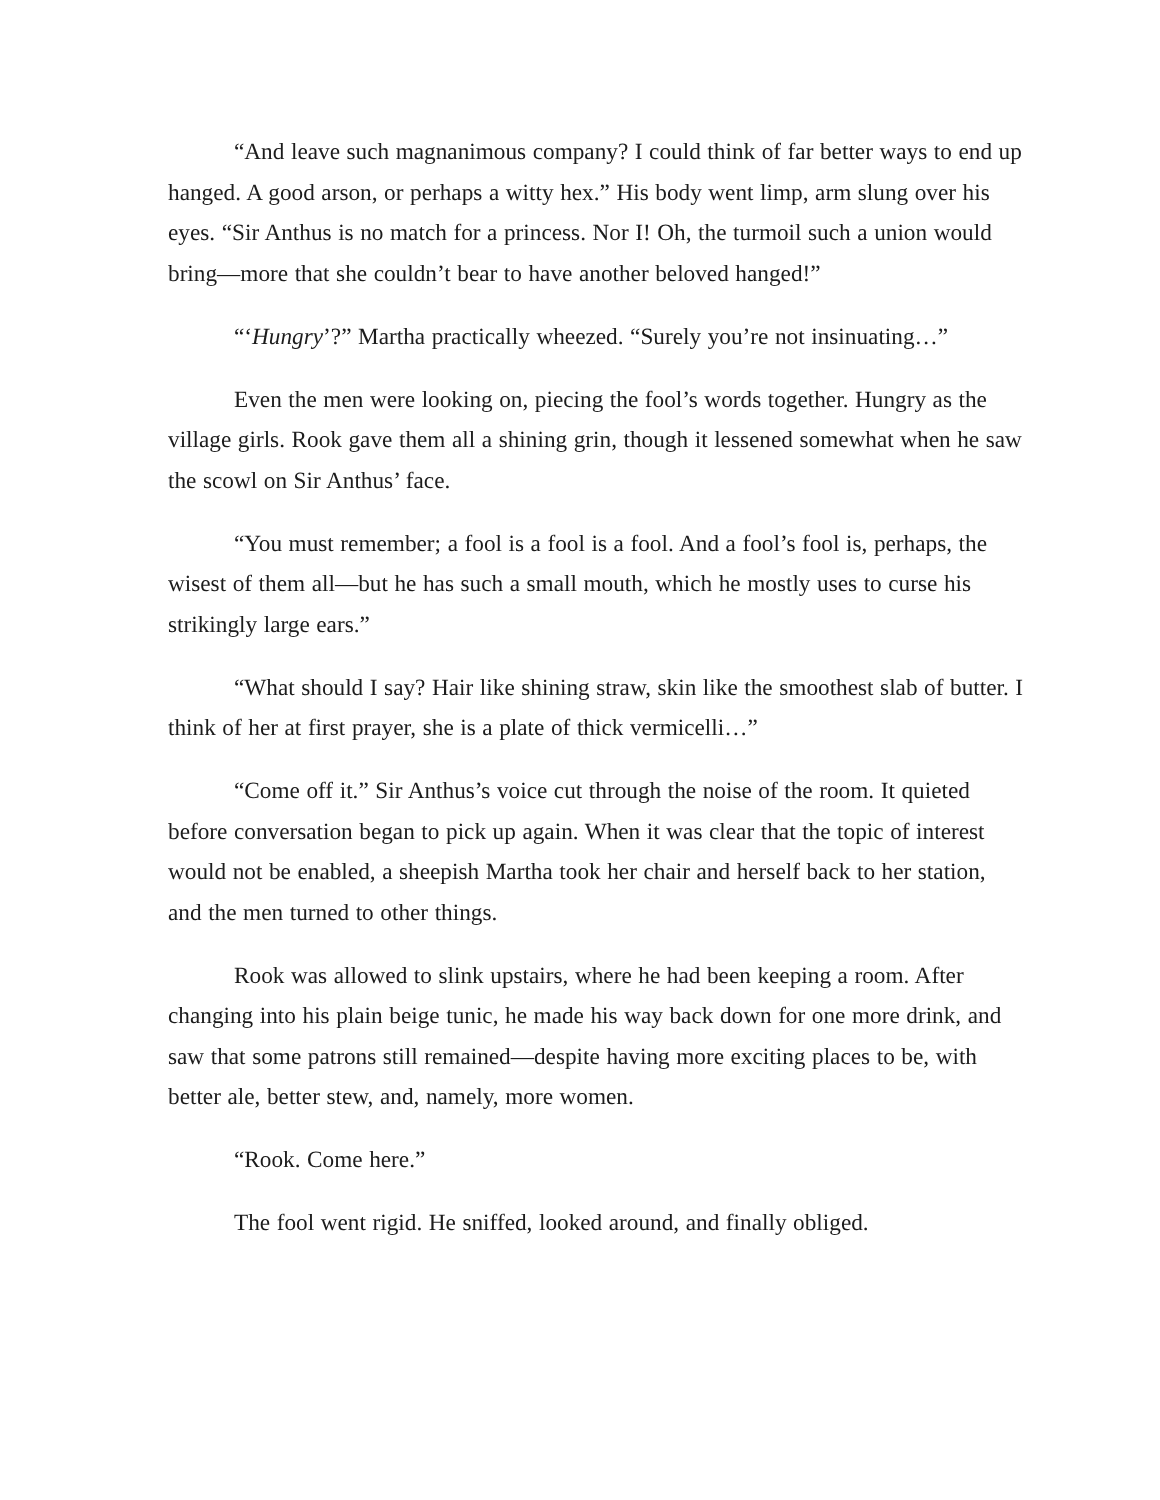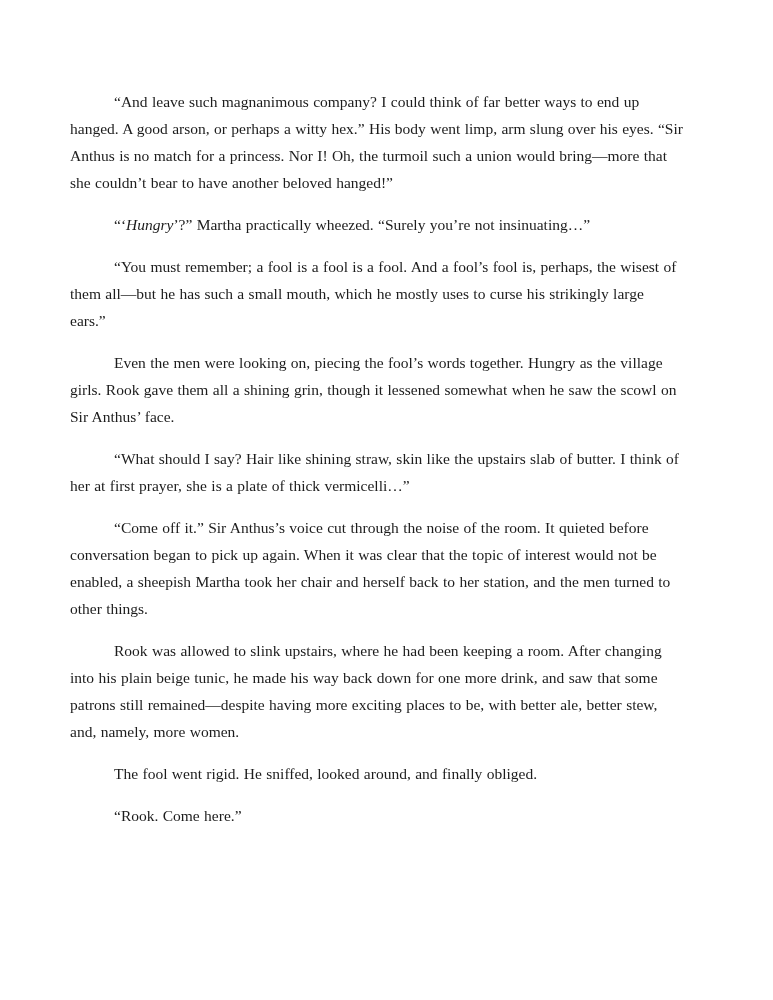--- a/index.html
+++ b/index.html
@@ -10,21 +10,21 @@
   body {
     width: 773px;
     height: 1000px;
     font-family: "Liberation Serif", "DejaVu Serif", serif;
     -webkit-font-smoothing: antialiased;
   }
   .page {
     box-sizing: border-box;
     width: 773px;
     height: 1000px;
-    padding: 88px 90px 40px 70px;
+    padding: 88px 90px 40px 112px;
     background: #ffffff;
     overflow: hidden;
   }
   .text-block {
     width: 100%;
   }
   .para {
     margin: 0 0 15px 0;
     font-size: 15.5px;
     line-height: 27px;
@@ -37,21 +37,21 @@
     font-style: italic;
   }
 </style>
 </head>
 <body>
 
 <div class="page">
   <div class="text-block">
       <p class="para"><span>“And leave such magnanimous company? I could think of far better ways to end up hanged. A good arson, or perhaps a witty hex.” His body went limp, arm slung over his eyes. “Sir Anthus is no match for a princess. Nor I! Oh, the turmoil such a union would bring—more that she couldn’t bear to have another beloved hanged!”</span></p>
       <p class="para"><span>“‘</span><em>Hungry</em><span>’?” Martha practically wheezed. “Surely you’re not insinuating…”</span></p>
+      <p class="para"><span>Even the men were looking on, piecing the fool’s words together. Hungry as the village girls. Rook gave them all a shining grin, though it lessened somewhat when he saw the scowl on Sir Anthus’ face.</span></p>
       <p class="para"><span>“You must remember; a fool is a fool is a fool. And a fool’s fool is, perhaps, the wisest of them all—but he has such a small mouth, which he mostly uses to curse his strikingly large ears.”</span></p>
-      <p class="para"><span>Even the men were looking on, piecing the fool’s words together. Hungry as the village girls. Rook gave them all a shining grin, though it lessened somewhat when he saw the scowl on Sir Anthus’ face.</span></p>
-      <p class="para"><span>“What should I say? Hair like shining straw, skin like the upstairs slab of butter. I think of her at first prayer, she is a plate of thick vermicelli…”</span></p>
+      <p class="para"><span>“What should I say? Hair like shining straw, skin like the smoothest slab of butter. I think of her at first prayer, she is a plate of thick vermicelli…”</span></p>
       <p class="para"><span>“Come off it.” Sir Anthus’s voice cut through the noise of the room. It quieted before conversation began to pick up again. When it was clear that the topic of interest would not be enabled, a sheepish Martha took her chair and herself back to her station, and the men turned to other things.</span></p>
       <p class="para"><span>Rook was allowed to slink upstairs, where he had been keeping a room. After changing into his plain beige tunic, he made his way back down for one more drink, and saw that some patrons still remained—despite having more exciting places to be, with better ale, better stew, and, namely, more women.</span></p>
+      <p class="para"><span>“Rook. Come here.”</span></p>
       <p class="para"><span>The fool went rigid. He sniffed, looked around, and finally obliged.</span></p>
-      <p class="para"><span>“Rook. Come here.”</span></p>
     </div>
 </div>
 
 </body></html>

